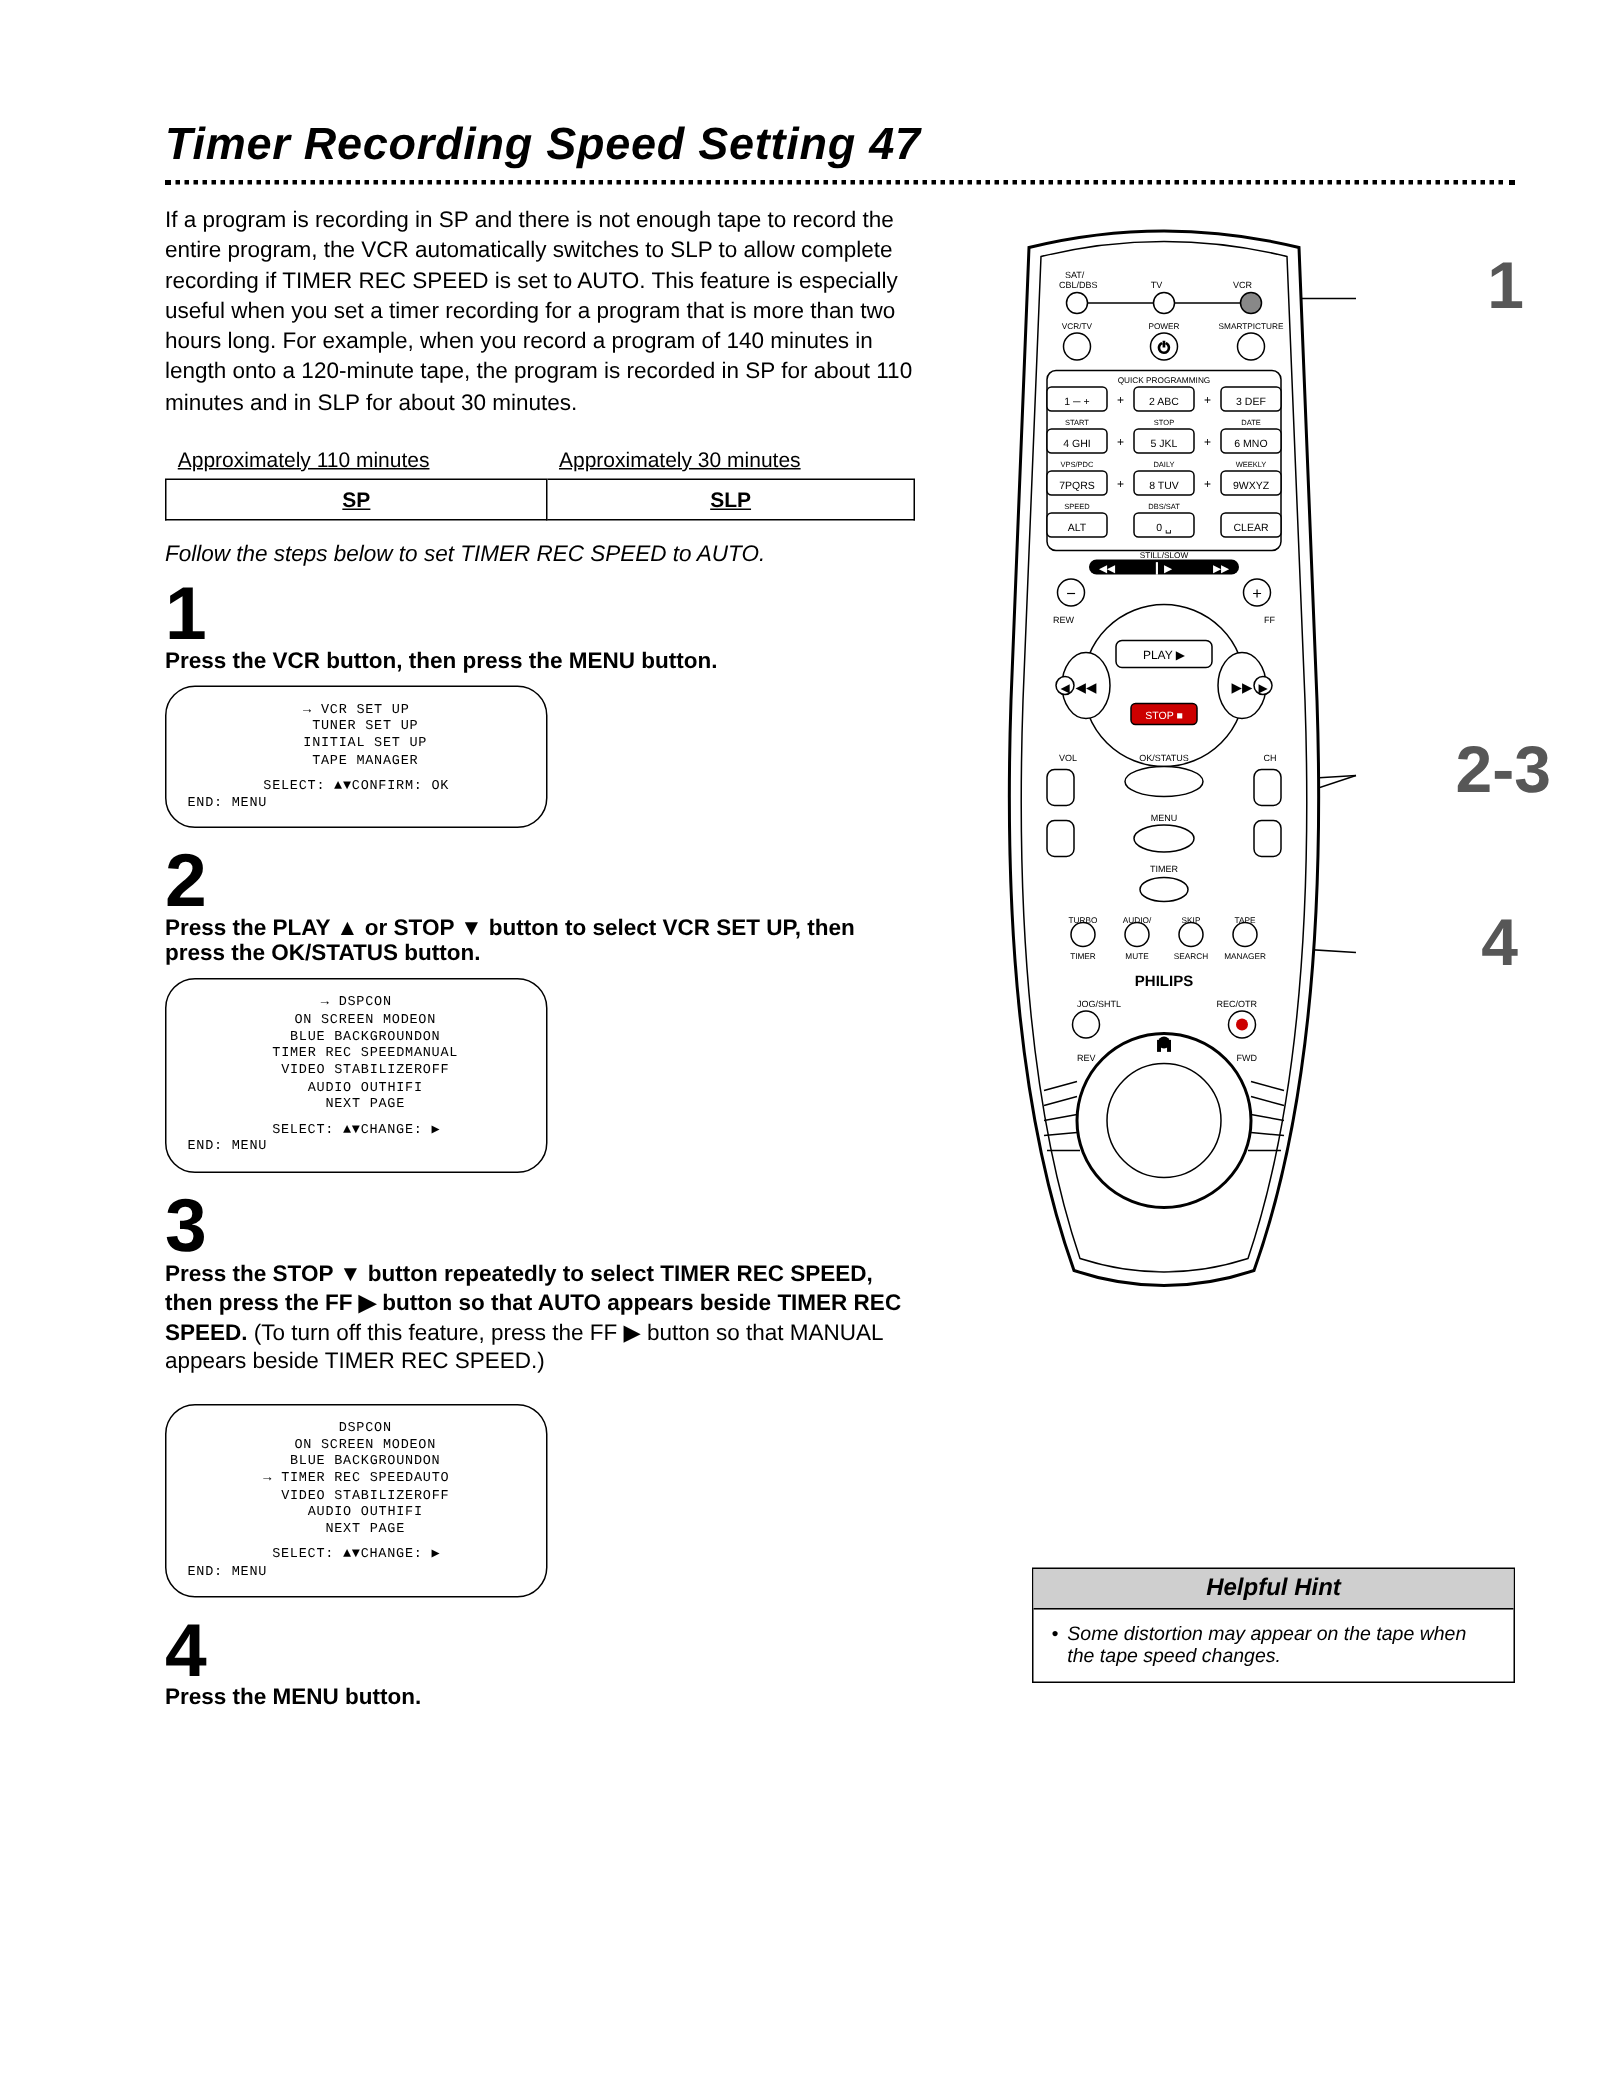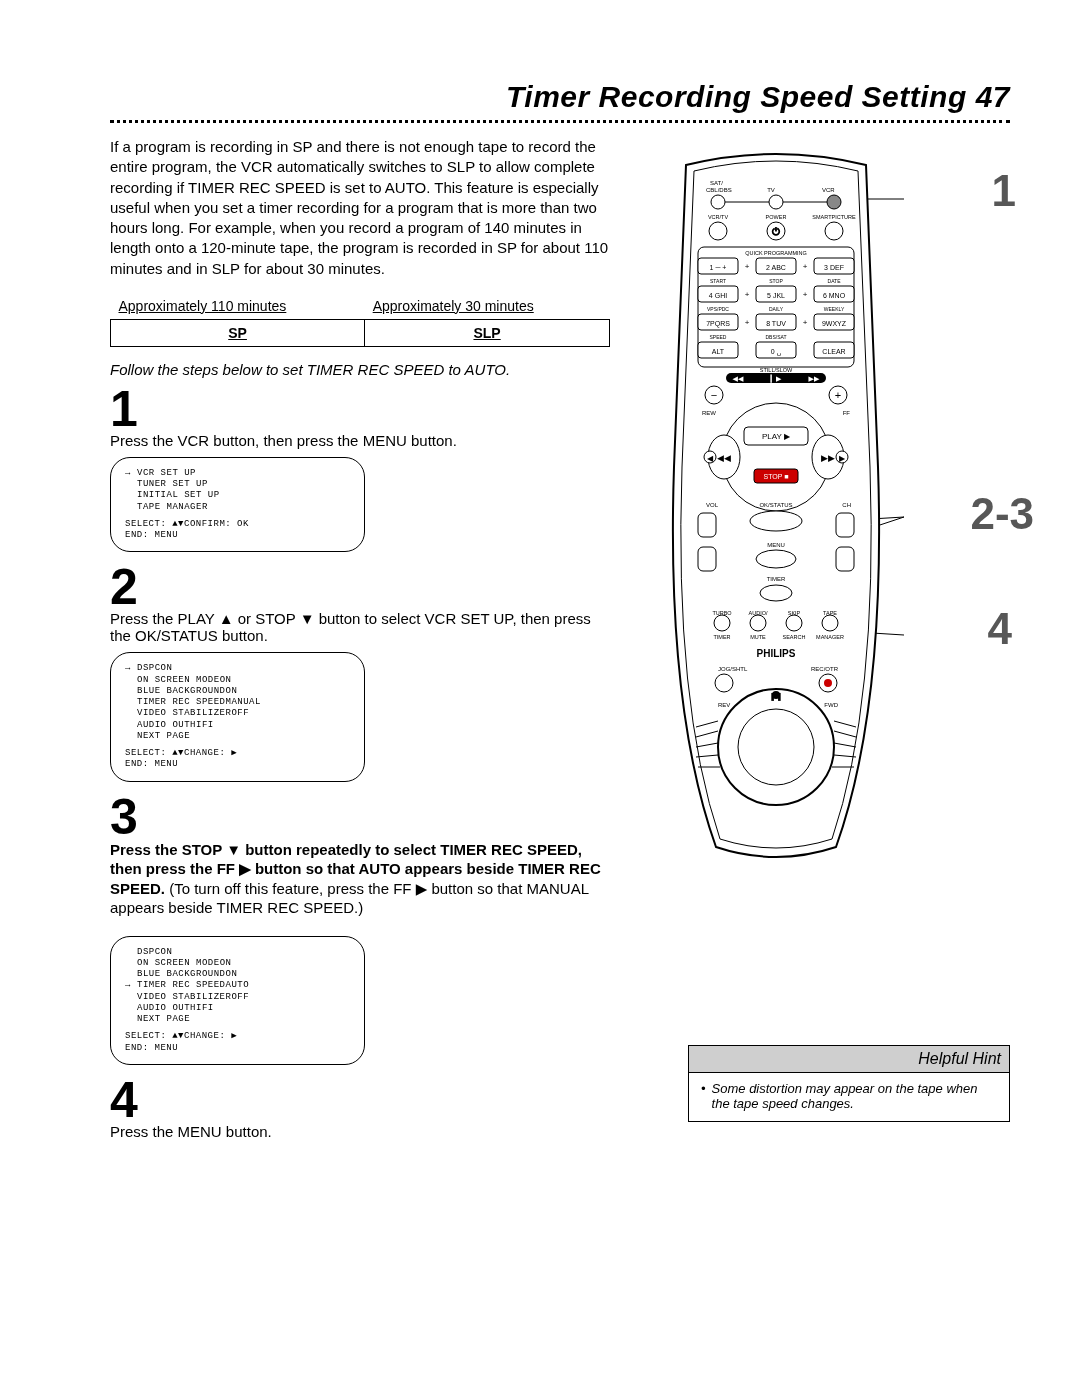--- a/index.html
+++ b/index.html
@@ -1,37 +1,37 @@
 <!DOCTYPE html>
 <html><head>
 <meta charset="utf-8">
 <style>
   body{margin:0;background:#fff;font-family:Helvetica,Arial,sans-serif;font-size:14px;color:#000;}
   .page{width:1080px;height:1397px;box-sizing:border-box;padding:80px 70px 40px 110px;position:relative;}
-  .title-row{text-align:right;font-style:italic;font-weight:700;font-size:30px;letter-spacing:0.5px;margin-bottom:6px;}
+  .title-row{text-align:left;font-style:italic;font-weight:700;font-size:30px;letter-spacing:0.5px;margin-bottom:6px;}
   .title-row .pg{font-style:italic;}
   .dots{border:none;border-top:3px dotted #000;margin:0 0 14px 0;}
   .two-col{display:flex;gap:16px;}
   .left{flex:0 0 500px;}
   .right{flex:1;position:relative;}
   .intro{font-size:15px;line-height:1.35;margin-bottom:14px;}
   table.speed{border-collapse:collapse;width:100%;text-decoration:underline;}
   table.speed td{border:1px solid #000;padding:2px 8px;height:22px;}
   table.speed tr:first-child td{border-top:none;border-left:none;border-right:none;}
   table.speed tr:last-child td{font-weight:700;text-align:center;}
   .follow{margin:14px 0 6px;font-size:15px;font-style:italic;}
   .bignum{font-size:50px;font-weight:800;line-height:1;margin:2px 0 -2px;}
-  .stepbold{font-weight:400;font-size:15px;margin-bottom:6px;}
+  .stepbold{font-weight:700;font-size:15px;margin-bottom:6px;}
   .stepbody{font-size:15px;line-height:1.3;margin-bottom:18px;}
   .osd{border:1px solid #000;border-radius:20px;width:225px;padding:10px 14px 10px 14px;margin:8px 0 10px 0;font-family:'Courier New',monospace;font-size:9px;line-height:1.25;letter-spacing:0.5px;}
   .osd .arrow{display:inline-block;width:12px;}
-  .osd .row{display:flex;justify-content:flex-start;white-space:pre;}
+  .osd .row{display:flex;justify-content:center;white-space:pre;}
   
   .hint-box{position:absolute;bottom:24px;right:0;width:320px;border:1px solid #000;}
-  .hint-title{background:#cfcfcf;border-bottom:1px solid #000;padding:4px 8px;font-weight:400;font-style:italic;text-align:right;font-size:16px;}
+  .hint-title{background:#cfcfcf;border-bottom:1px solid #000;padding:4px 8px;font-weight:700;font-style:italic;text-align:center;font-size:16px;}
   .hint-body{padding:8px 12px 10px;font-style:italic;font-size:13px;display:flex;gap:6px;}
   .hint-body .bullet{flex:0 0 auto;}
   
   .remote-wrap{position:relative;}
   .remote-svg{position:absolute;left:0;top:10px;}
   .callout{position:absolute;font-size:44px;font-weight:800;line-height:1;color:#575757;}
   .c1{right:-6px;top:32px;}
   .c23{right:-24px;top:355px;}
   .c4{right:-2px;top:470px;}
   

